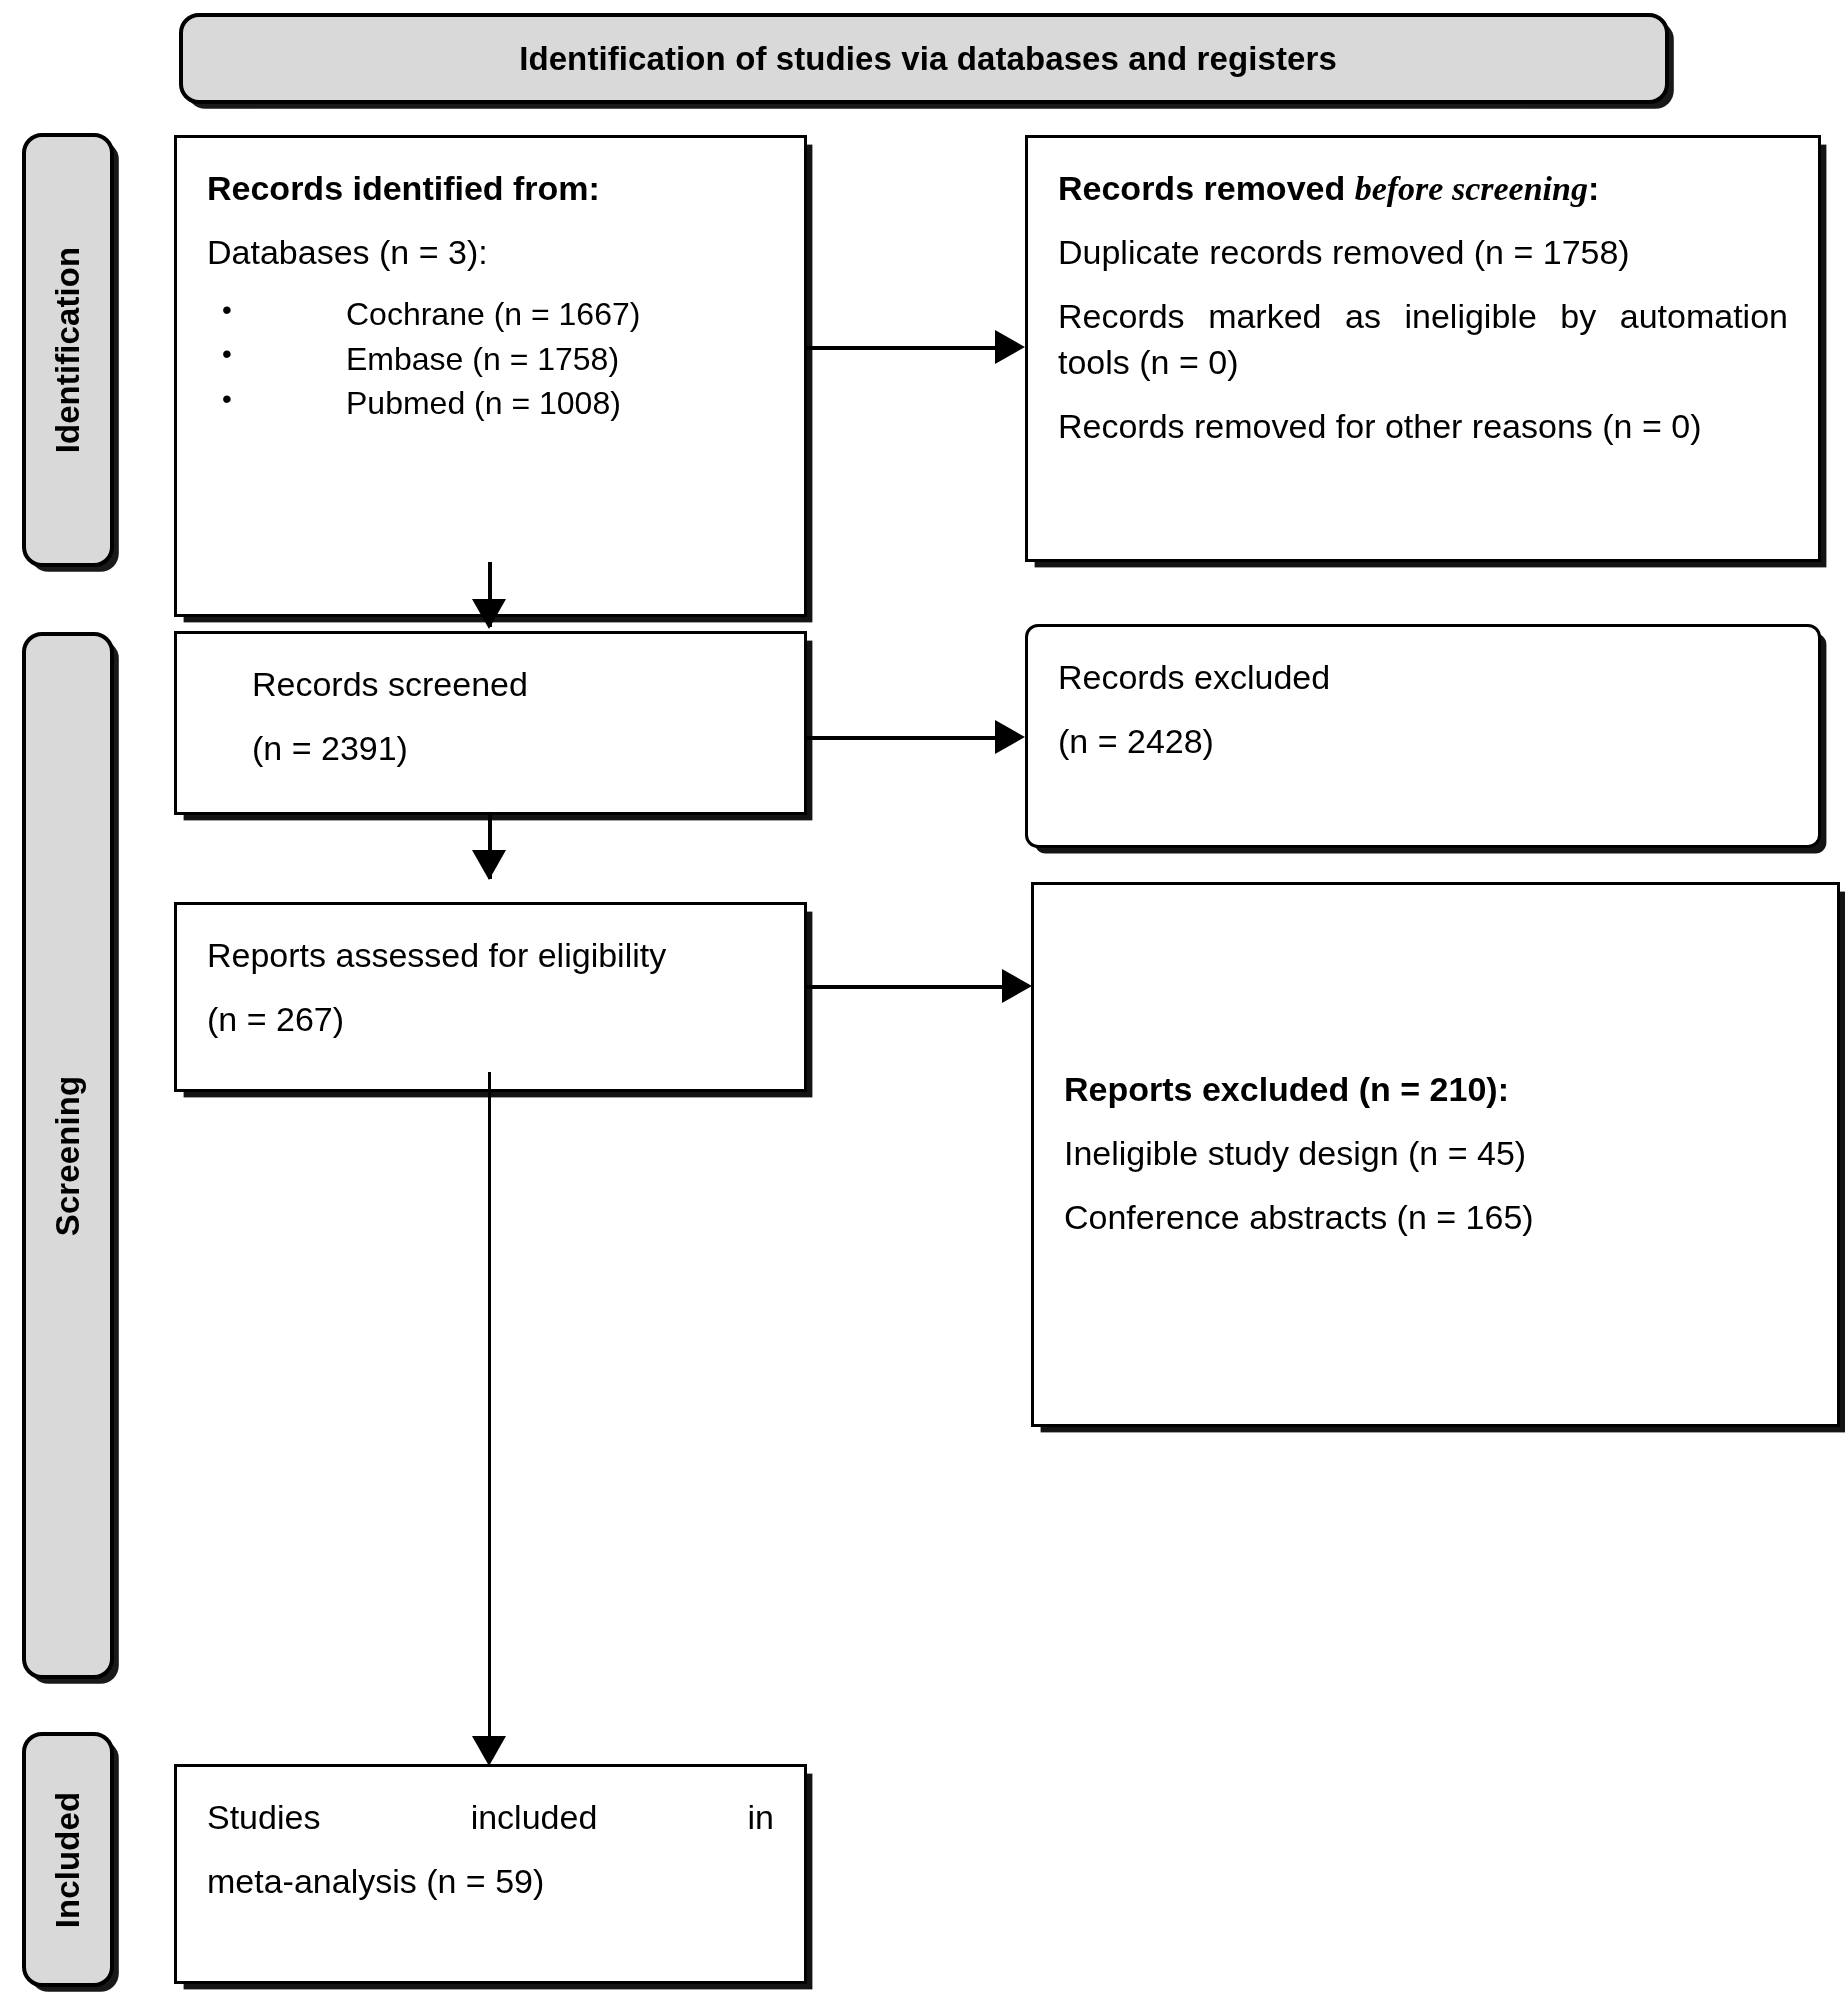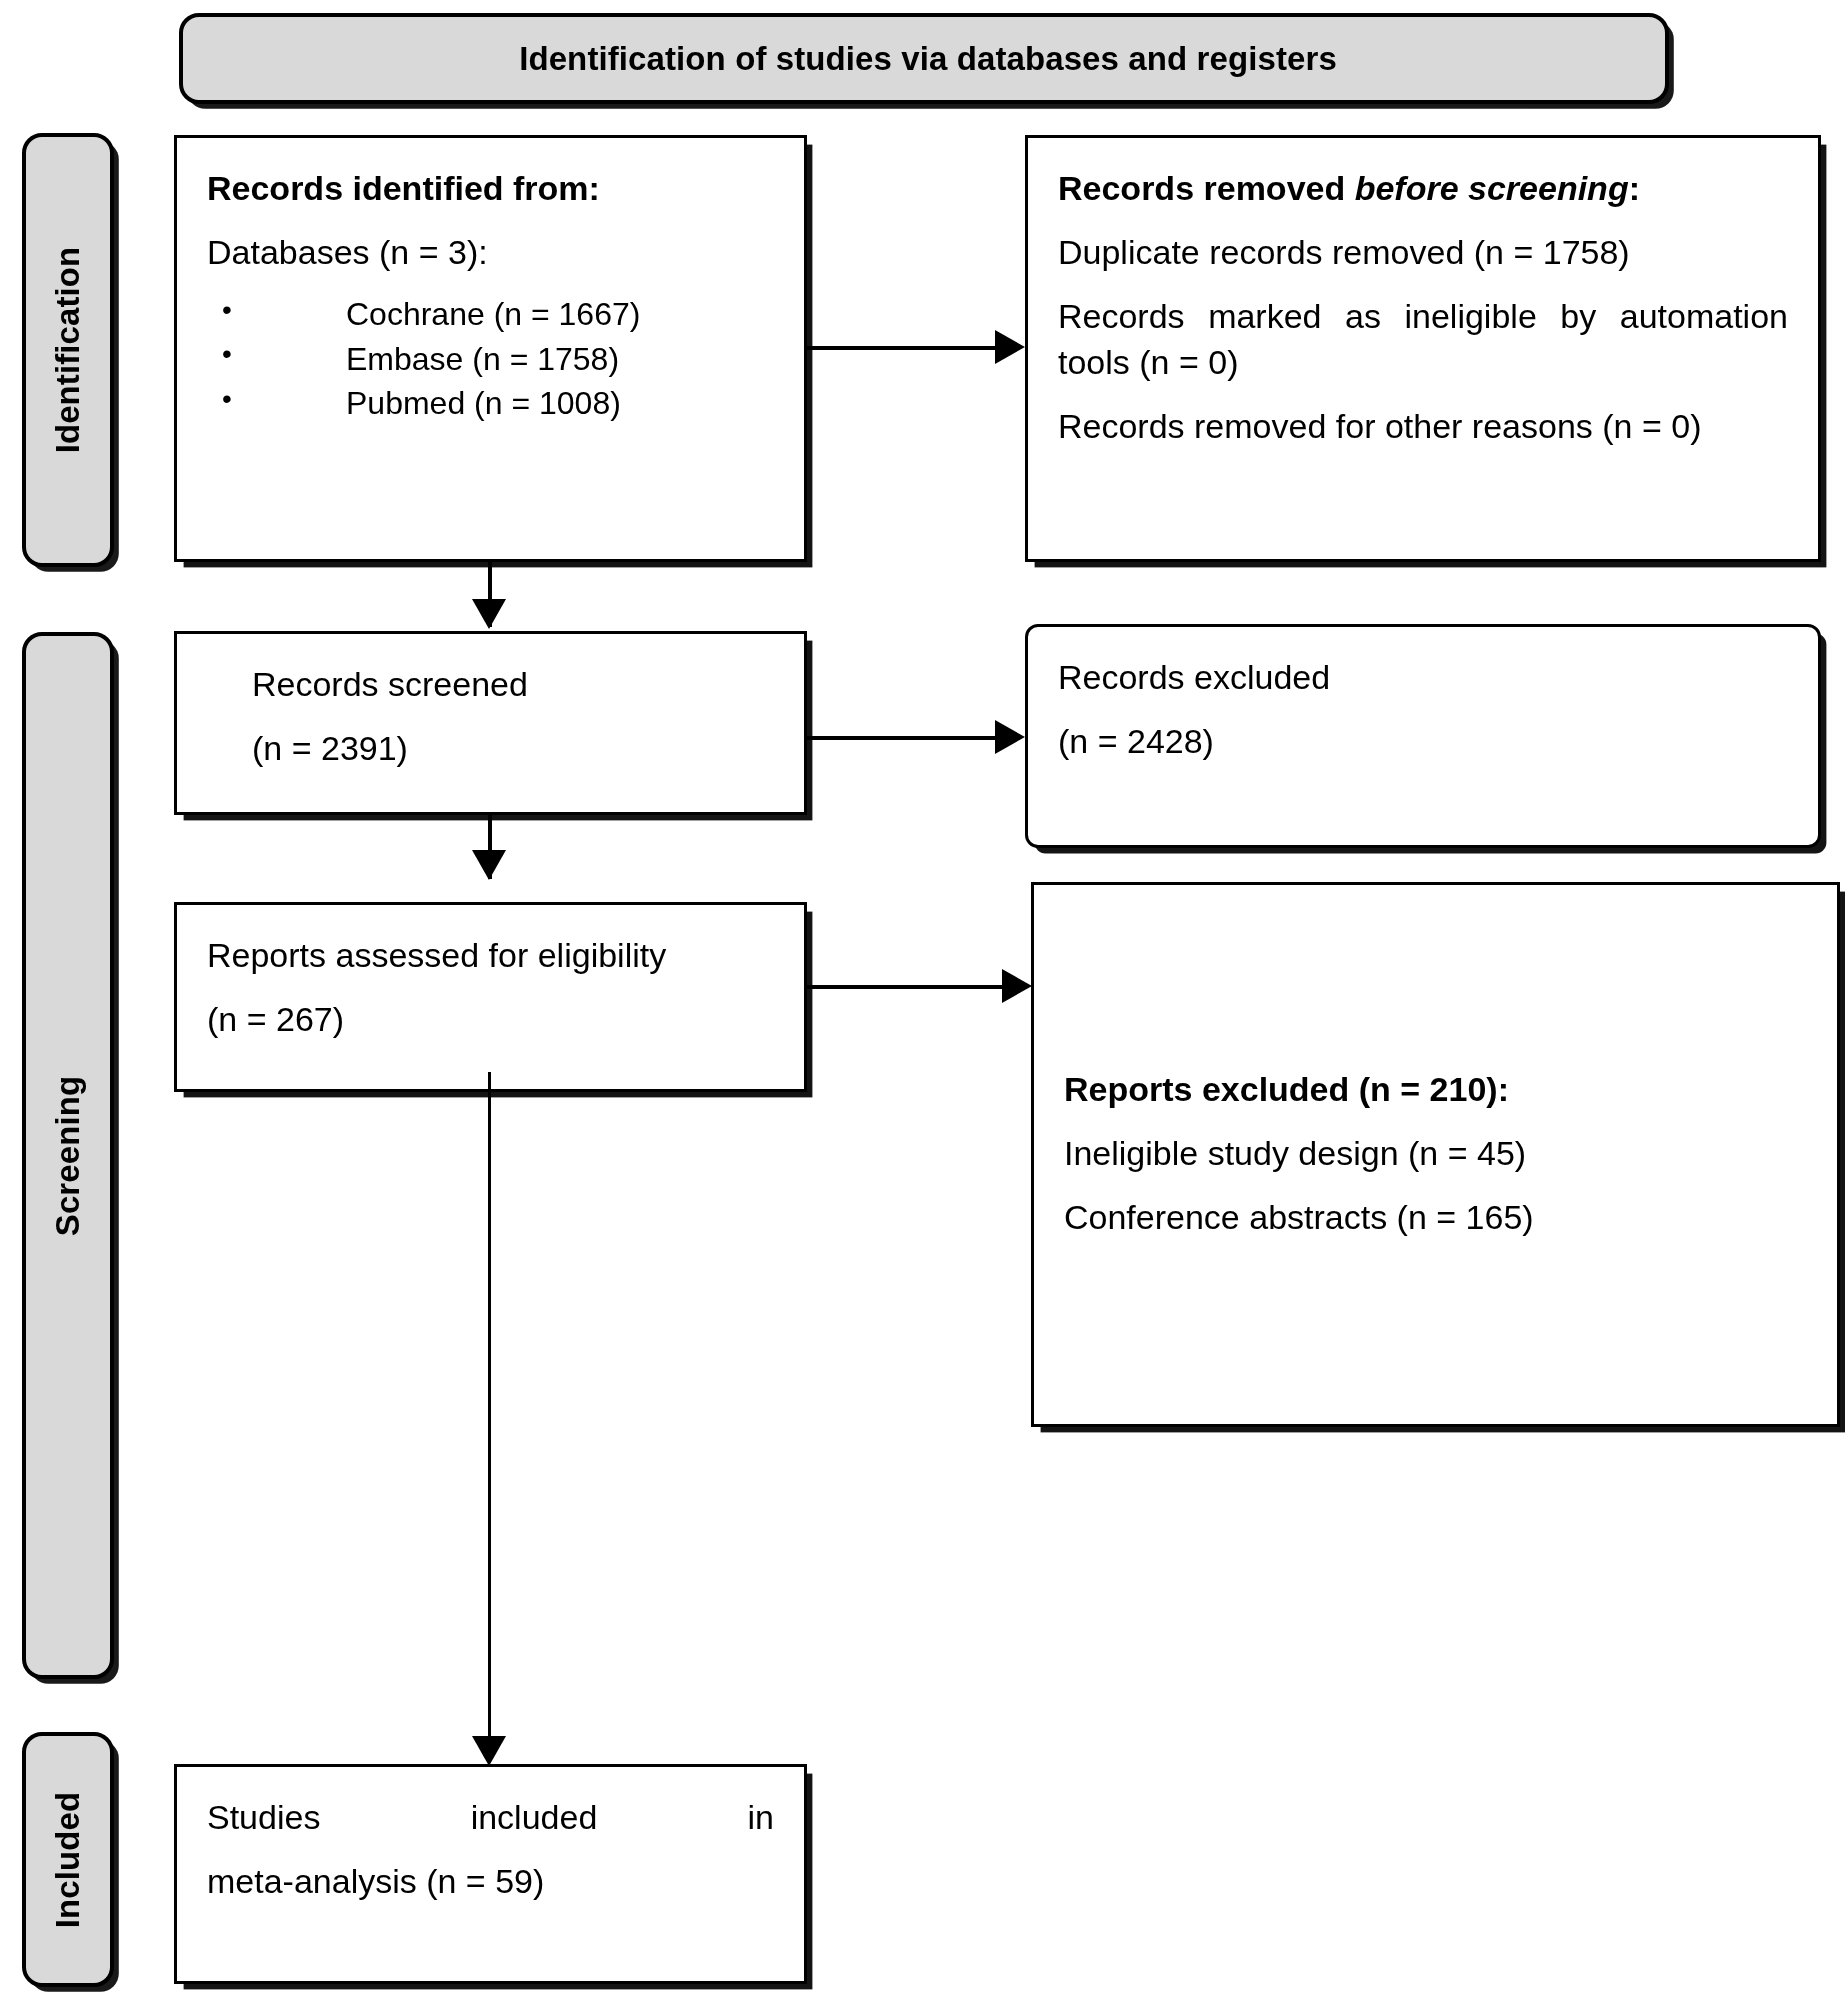--- a/index.html
+++ b/index.html
@@ -59,21 +59,21 @@
   }
   .t:last-child{margin-bottom:0;}
   .t.b{font-weight:bold;}
   .t.just{
     text-align:justify;
     text-align-last:justify;
   }
   .t.just-last-left{
     text-align:justify;
   }
-  .em-i{font-style:italic;font-weight:bold;}
+  .em-i{font-style:italic;font-weight:bold;font-family:Liberation Serif, serif;}
 
   
   .bul{
     list-style:none;
     margin:14px 0 16px 0;
     padding:0;
   }
   .bul li{
     position:relative;
     font-size:32px;
@@ -130,21 +130,21 @@
   </div>
 
   <div class="band band-vert" style="left:22px; top:632px; width:92px; height:1047px;">
     <span class="band-label">Screening</span>
   </div>
 
   <div class="band band-vert" style="left:22px; top:1732px; width:92px; height:255px;">
     <span class="band-label">Included</span>
   </div>
 
-  <div class="node" style="left:174px; top:135px; width:633px; height:427px;">
+  <div class="node" style="left:174px; top:135px; width:633px; height:482px;">
     <div class="pad">
       <p class="t b">Records identified from:</p>
       <p class="t">Databases (n = 3):</p>
       <ul class="bul">
         <li>Cochrane (n = 1667)</li>
         <li>Embase (n = 1758)</li>
         <li>Pubmed (n = 1008)</li>
       </ul>
     </div>
   </div>

